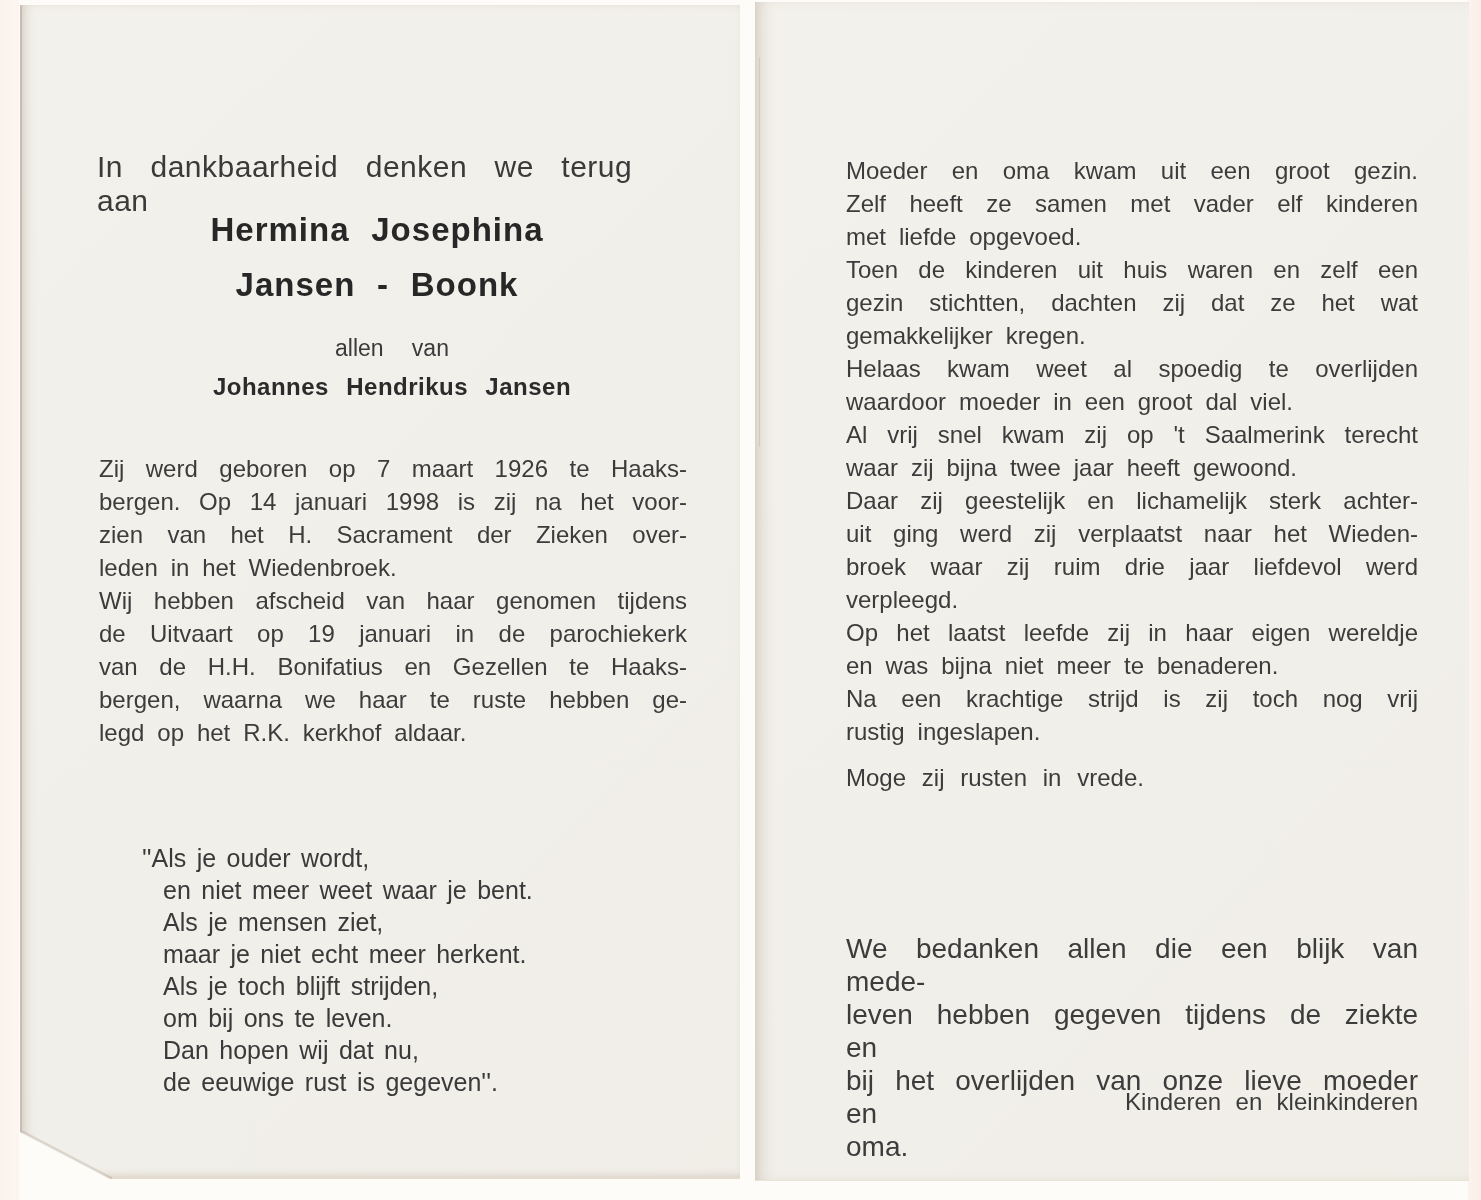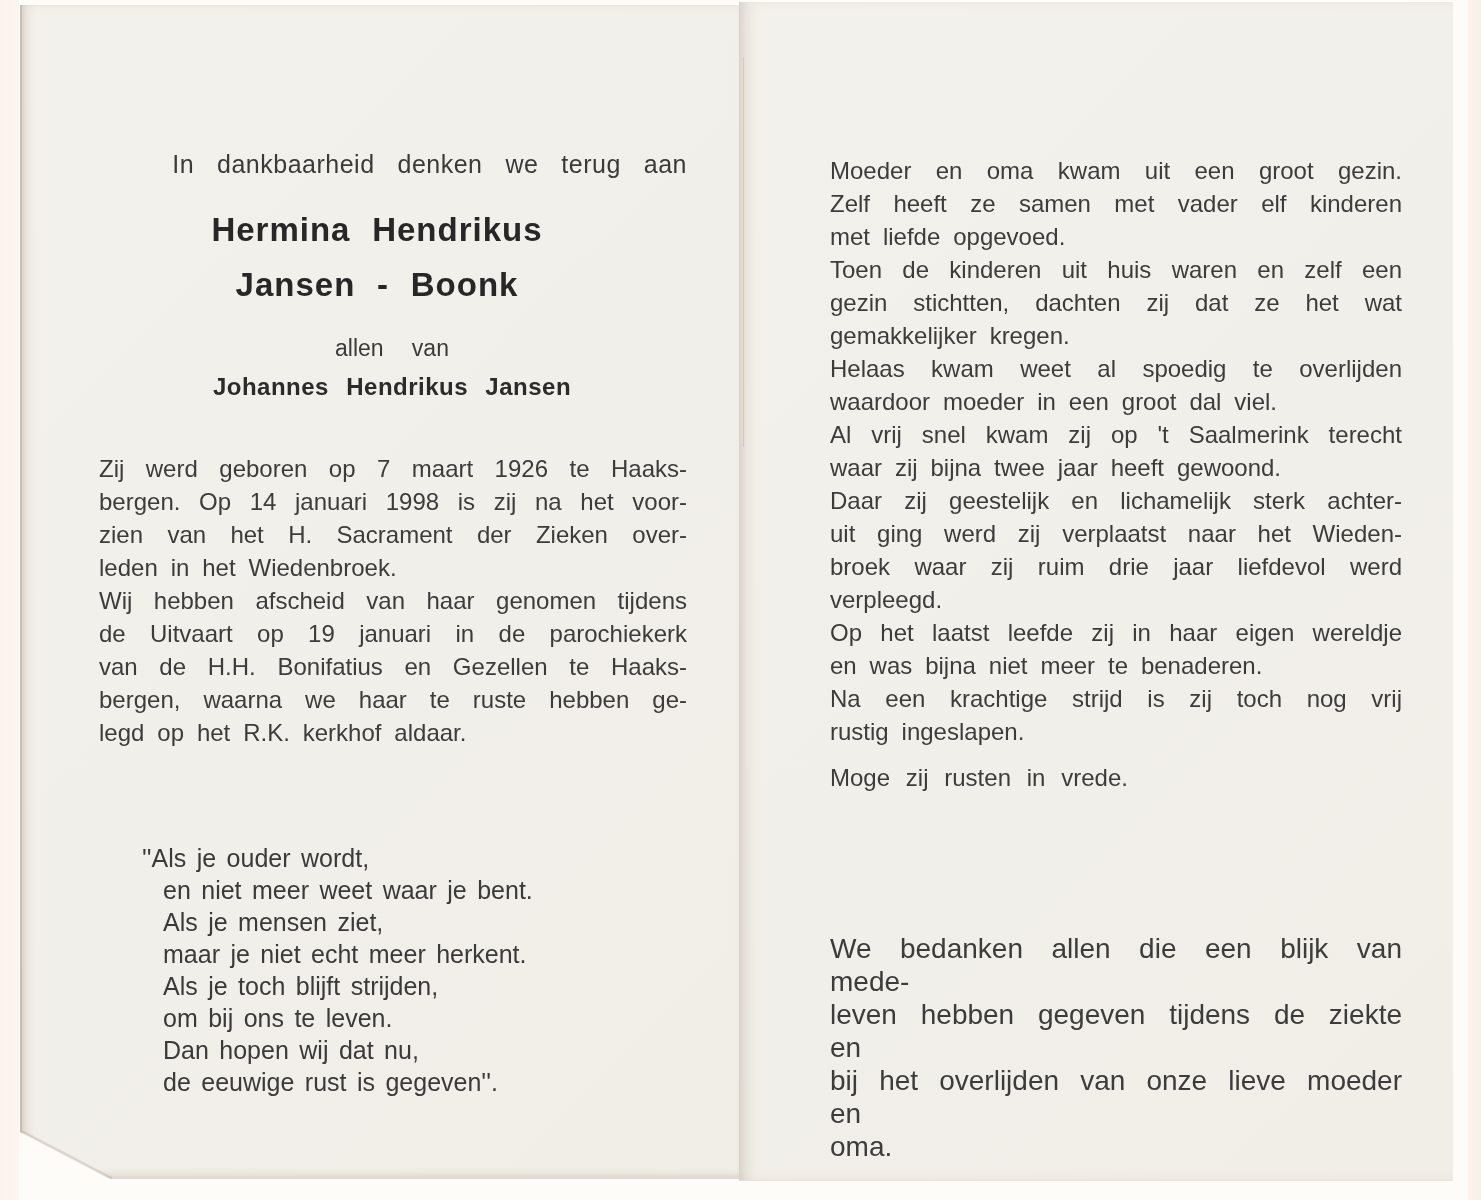--- a/index.html
+++ b/index.html
@@ -27,43 +27,43 @@
     background:linear-gradient(135deg,#f3f1eb 0%,#f1efe9 60%,#f0eee7 100%);
   }
   .page-left{
     left:20px;top:5px;width:718px;height:1172px;
     border-left:2px solid #c9bdb1;
     border-bottom:2px solid #e4dacd;
     box-shadow:inset 7px 0 14px -7px rgba(150,125,105,0.40),
                inset 0 -4px 8px -4px rgba(160,135,110,0.25);
   }
   .page-right{
-    left:739px;top:2px;width:713px;height:1178px;
+    left:755px;top:2px;width:713px;height:1178px;
     border-left:1px solid #ddd2c7;
     border-bottom:1px solid #ece3d7;
     box-shadow:inset 11px 0 18px -11px rgba(150,125,105,0.45);
   }
   .page-right::before{
     content:"";position:absolute;left:3px;top:55px;width:1px;height:390px;
     background:rgba(125,105,88,0.18);
   }
   .dogear{
     position:absolute;left:-2px;bottom:-2px;width:92px;height:48px;
     background:linear-gradient(to bottom left,
       rgba(0,0,0,0) 47%,rgba(140,118,98,0.28) 49.5%,#fdfcf9 52%);
   }
 
   .tblock{position:absolute;}
   .line{white-space:nowrap;}
   .just{white-space:normal;text-align:justify;text-align-last:justify;}
 
   
   .intro{
-    left:75px;top:145px;width:590px;text-align:right;
-    font-size:25px;word-spacing:0.62em;letter-spacing:0.5px;color:#3a3a3a;
+    left:75px;top:145px;width:590px;text-align:left;
+    font-size:30px;word-spacing:0.62em;letter-spacing:0.5px;color:#3a3a3a;
   }
   .name{
     left:60px;top:197px;width:590px;text-align:center;
     font-size:33px;line-height:55px;font-weight:bold;color:#272727;
     letter-spacing:1px;word-spacing:0.35em;
   }
   .relation{
     left:75px;top:330px;width:590px;text-align:center;
     font-size:23px;word-spacing:0.95em;color:#3a3a3a;
   }
@@ -106,21 +106,21 @@
 
 <div class="scan">
 
   <div class="strip-left"></div>
   <div class="strip-right"></div>
 
   <div class="page page-left">
     <div class="tblock intro">In dankbaarheid denken we terug aan</div>
 
     <div class="tblock name">
-      <div class="line">Hermina Hendrikus</div>
+      <div class="line">Hermina Josephina</div>
       <div class="line">Jansen - Boonk</div>
     </div>
 
     <div class="tblock relation">allen van</div>
 
     <div class="tblock husband">Johannes Hendrikus Jansen</div>
 
     <div class="tblock bio">
         <div class="line just">Zij werd geboren op 7 maart 1926 te Haaks-</div>
         <div class="line just">bergen. Op 14 januari 1998 is zij na het voor-</div>
@@ -171,15 +171,16 @@
 
     <div class="tblock peace">Moge zij rusten in vrede.</div>
 
     <div class="tblock thanks">
         <div class="line just">We bedanken allen die een blijk van mede-</div>
         <div class="line just">leven hebben gegeven tijdens de ziekte en</div>
         <div class="line just">bij het overlijden van onze lieve moeder en</div>
         <div class="line">oma.</div>
       </div>
 
+    <div class="tblock signature">Kinderen en kleinkinderen</div>
   </div>
 
 </div>
 
 </body></html>

